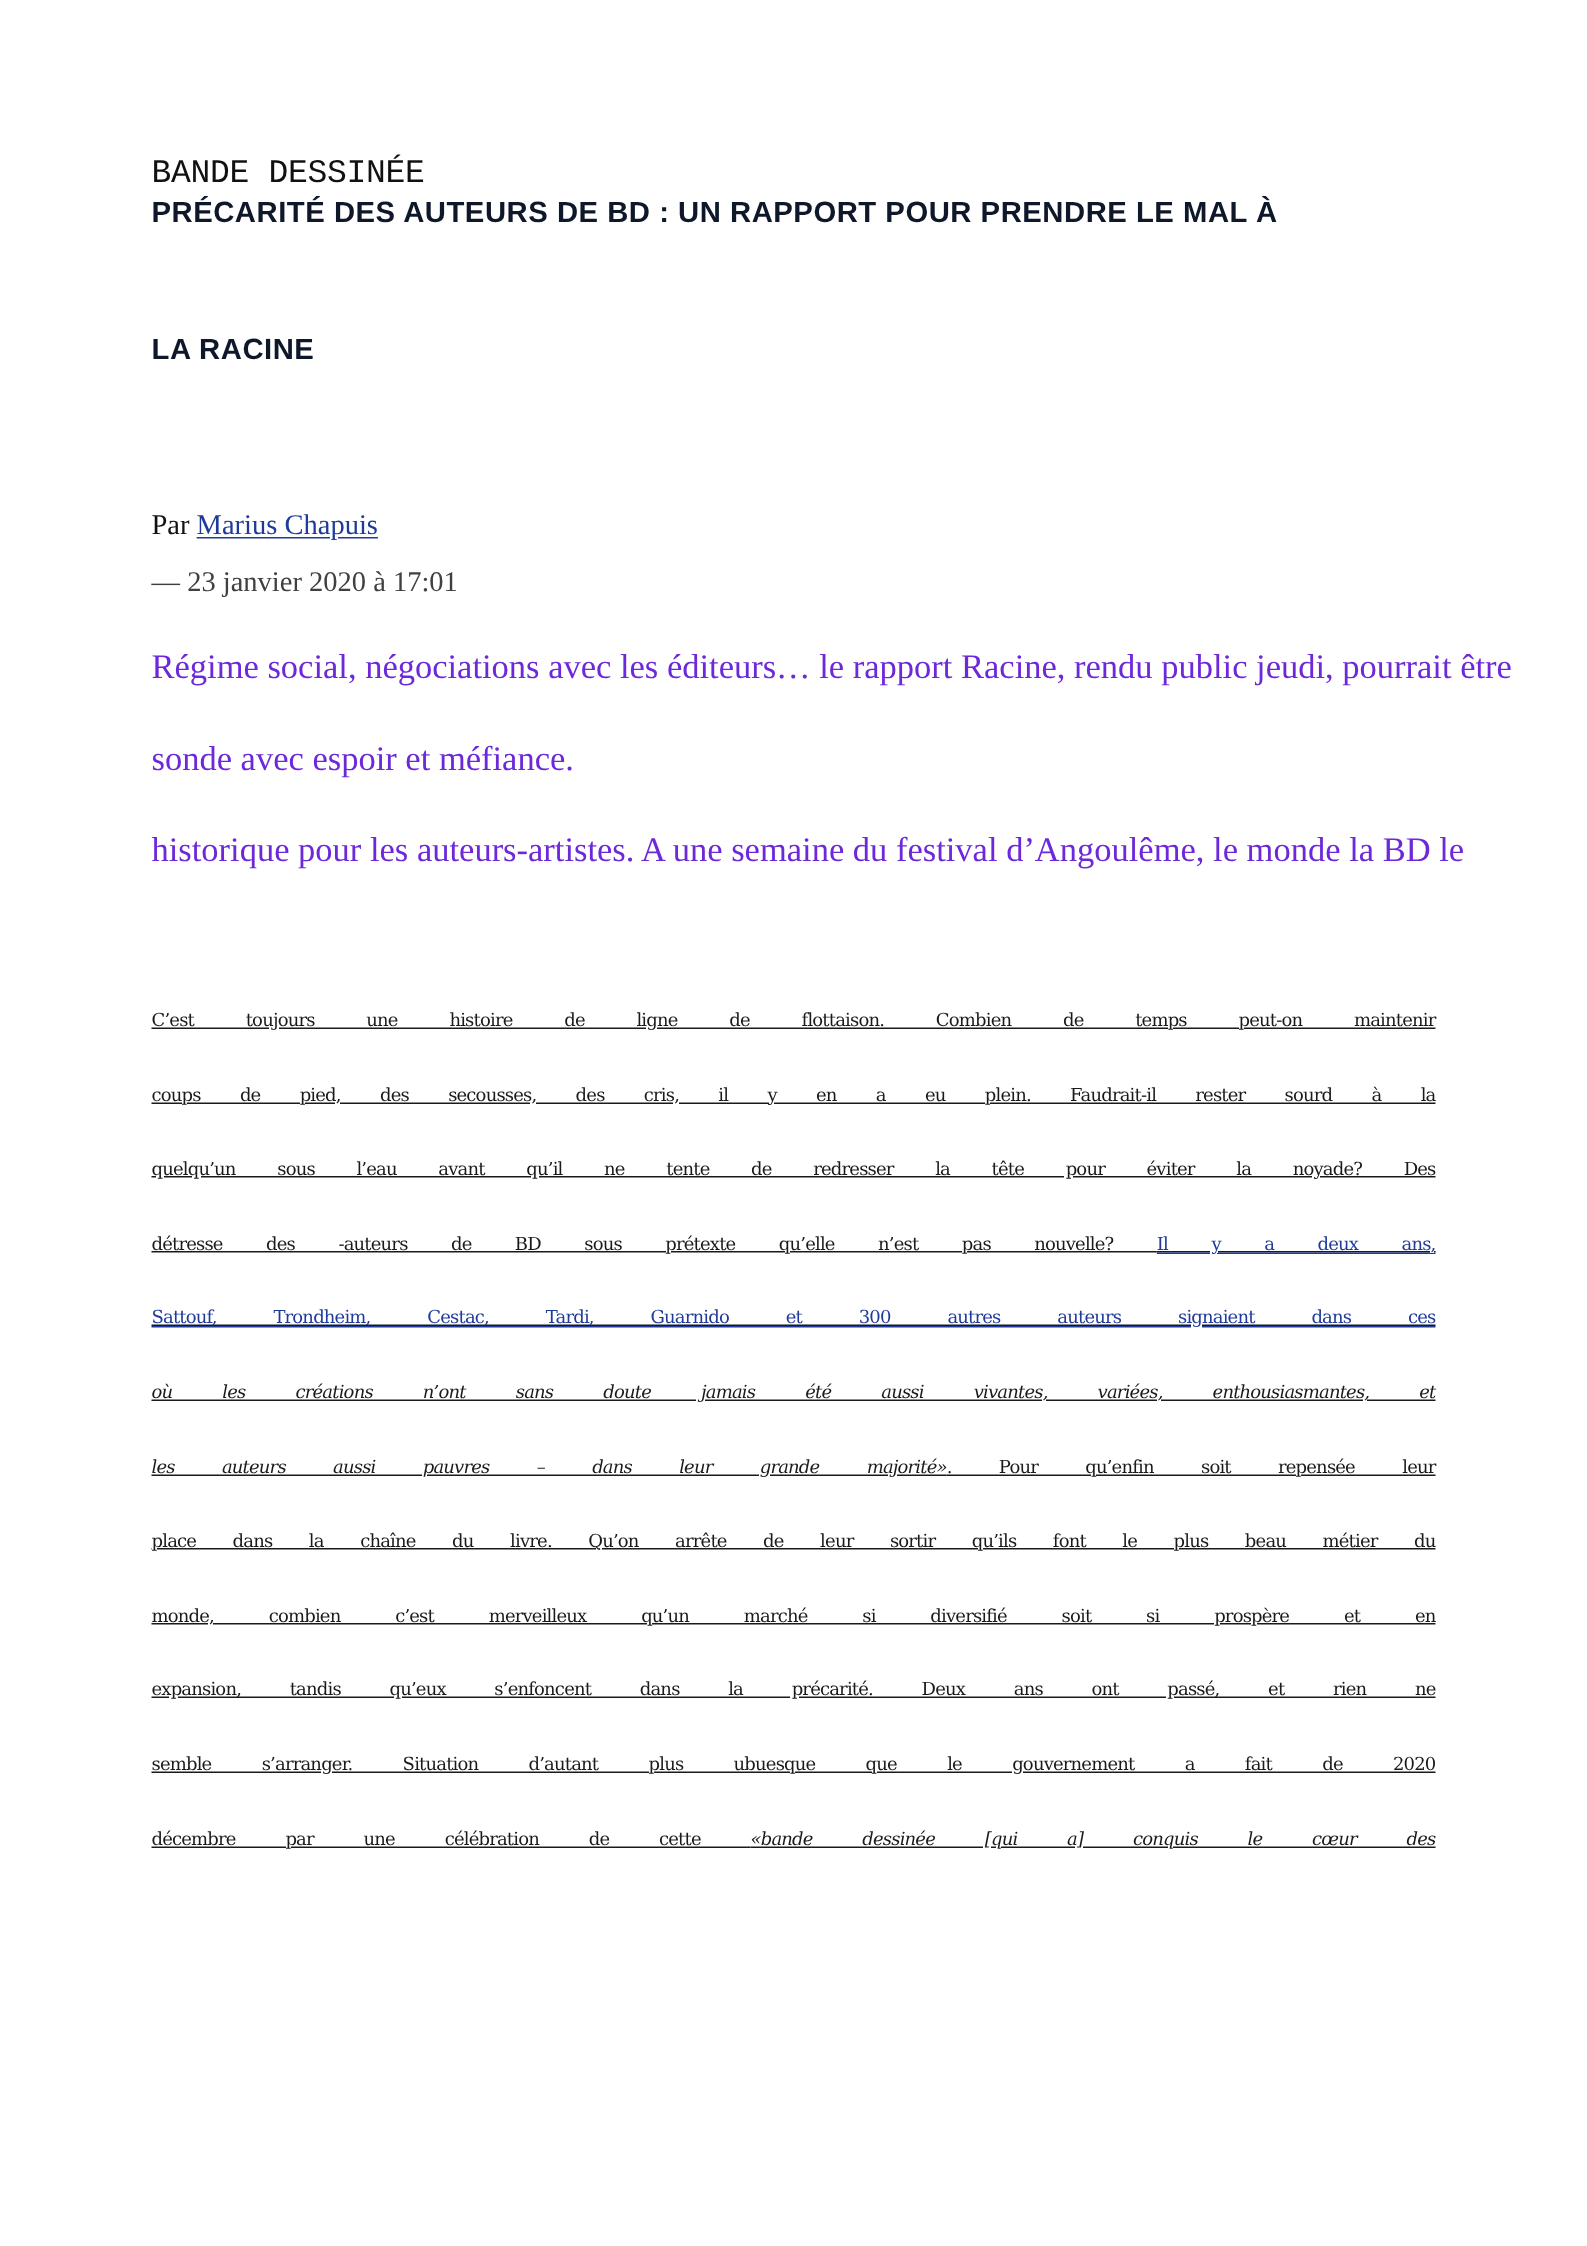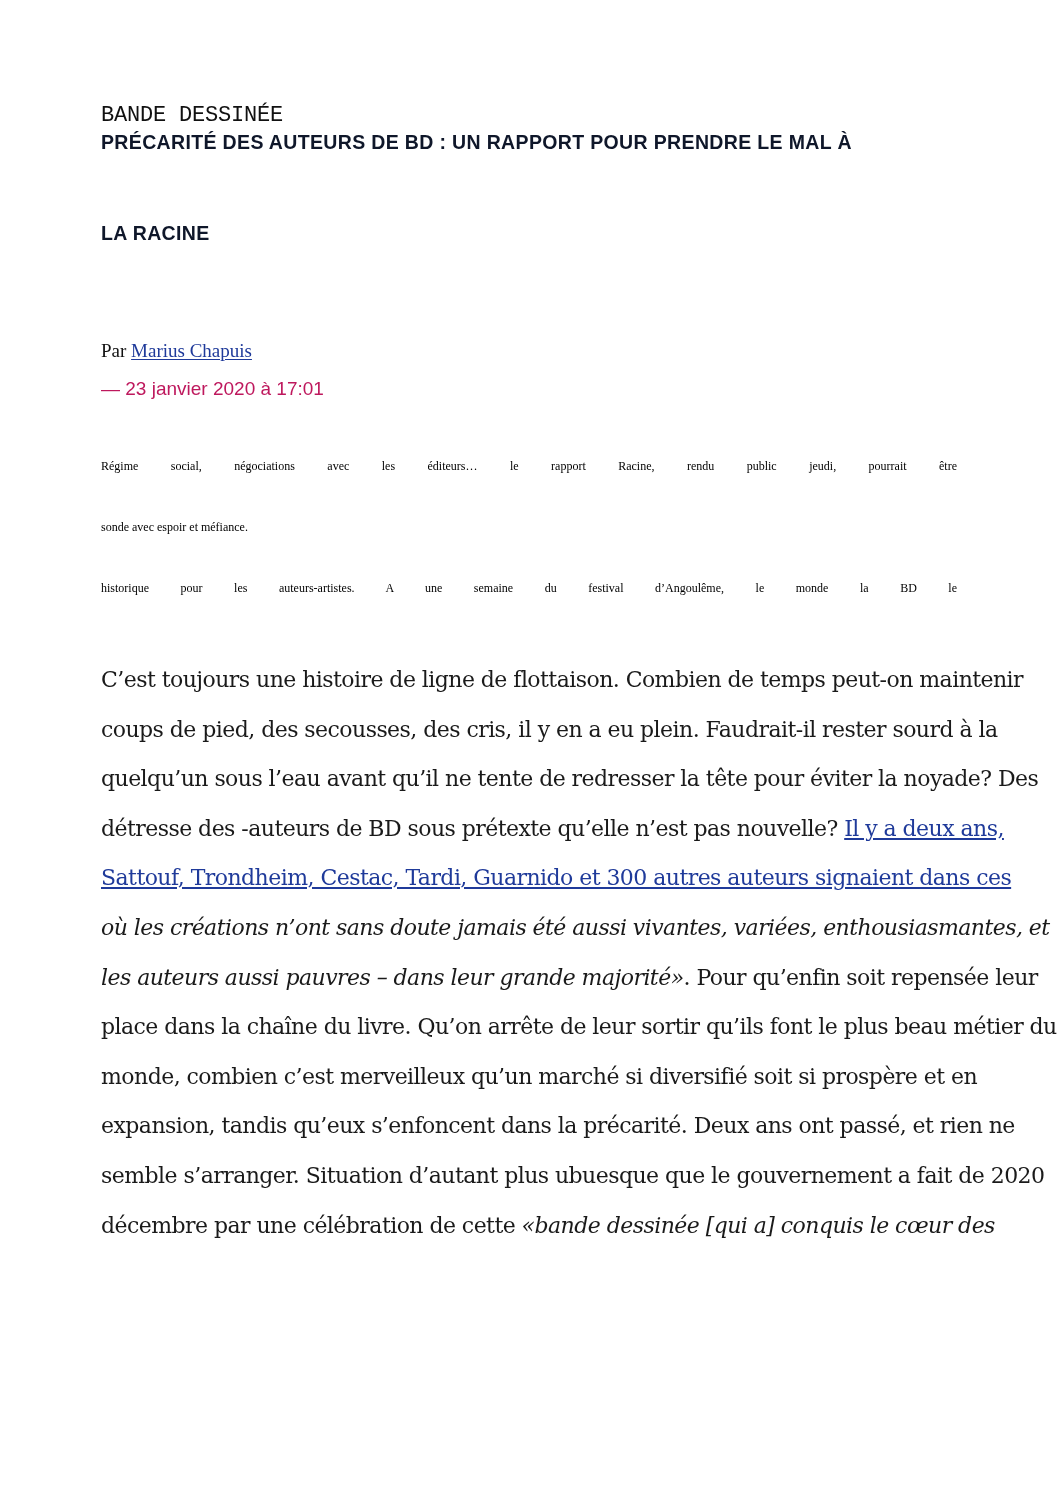--- a/index.html
+++ b/index.html
@@ -11,32 +11,32 @@
       letter-spacing: -0.2px;
     }
     .title-line {
       position: absolute; left: 0;
       font-family: "Liberation Sans", sans-serif; font-weight: bold; font-size: 19.5px;
       color: #0f172a; letter-spacing: 0.35px; white-space: nowrap; text-align: right;
     }
     .t1 { top: 131px; }
     .t2 { top: 222px; }
     .byline { position: absolute; top: 340px; left: 0; font-family: Liberation Serif, serif; font-size: 19px; color: #111; }
-    .date { position: absolute; top: 378px; left: 0; font-family: Liberation Sans, sans-serif; font-size: 19px; color: #be185d; }
+    .date { position: absolute; top: 378px; left: 0; font-family: Liberation Serif, serif; font-size: 19px; color: #404040; }
     a.link { color: #1f3a9a; text-decoration: underline; text-underline-offset: 2px; }
     .chapo {
-      position: absolute; top: 436px; left: 0; width: 856px;
-      font-family: "Liberation Serif", serif; font-size: 12px; line-height: 61px;
-      text-align: justify; color: #000000;
+      position: absolute; top: 414px; left: 0; width: 856px;
+      font-family: "Liberation Serif", serif; font-size: 23px; line-height: 61px;
+      text-align: justify; color: #6d28d9;
     }
     .chapo .ln { display: block; height: 61px; text-align: justify; text-align-last: justify; white-space: nowrap; overflow: visible; }
     .chapo .ln.last { text-align-last: left; }
     .body {
       position: absolute; top: 663px; left: 0; width: 856px;
-      font-family: "DejaVu Serif", serif; font-size: 22px; color: #1a1a1a;
+      font-family: "DejaVu Serif", serif; font-size: 12px; color: #1a1a1a; text-decoration: underline;
     }
     .body .ln {
       display: block; height: 49.6px; line-height: 34px;
       text-align: justify; text-align-last: justify; white-space: nowrap;
       letter-spacing: -0.55px; word-spacing: 0px;
     }
     .body i { font-style: italic; }
   </style>
 </head>
 <body>

